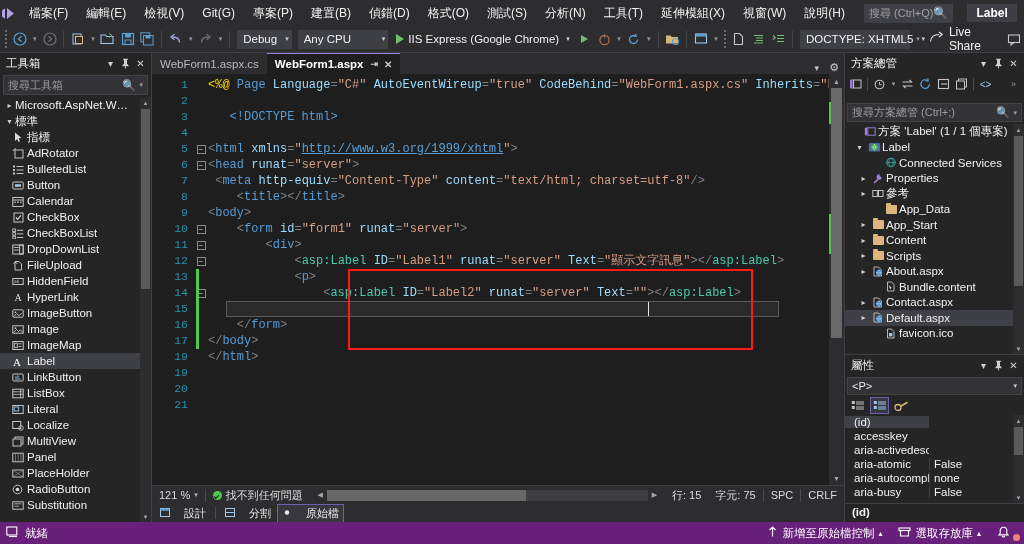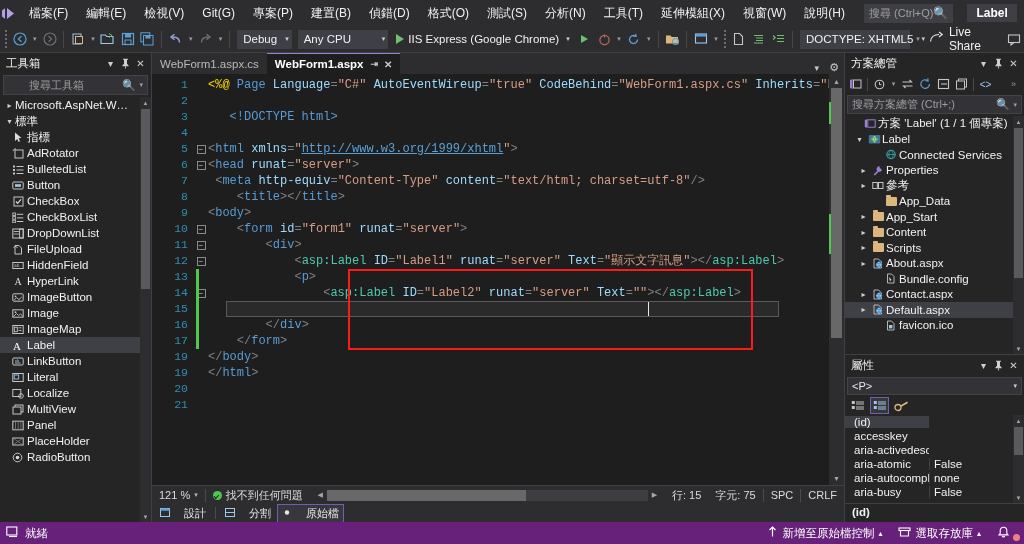--- a/index.html
+++ b/index.html
@@ -46,21 +46,21 @@
 
   
   .body { flex:1; display:flex; min-height:0; background:#15803d; }
 
   
   .toolbox { width:152px; flex:0 0 152px; background:#252526; display:flex; flex-direction:column; border-right:1px solid #3f3f46; }
   .pane-head { height:21px; display:flex; align-items:center; padding:0 3px 0 6px; background:#252526; color:#f1f1f1; font-size:11.5px; }
   .pane-head .ttl { flex:1; white-space:nowrap; overflow:hidden; }
   .pane-icn { width:15px; height:17px; display:flex; align-items:center; justify-content:center; color:#cfcfcf; font-size:10px; }
   .tb-search { height:20px; margin:1px 3px 2px 3px; background:#333337; border:1px solid #434346; display:flex; align-items:center; padding:0 4px; color:#9d9d9d; font-size:11px; }
-  .tb-search .ph { flex:1;margin-left:21px; }
+  .tb-search .ph { flex:1; }
   .toolbox-list { flex:1; overflow:hidden; position:relative; }
   .tl-row { height:16px; display:flex; align-items:center; font-size:11.5px; color:#f1f1f1; padding-left:4px; white-space:nowrap; }
   .tl-row.sel { background:#3f3f46; }
   .tw { width:11px; display:flex; align-items:center; justify-content:center; color:#d0d0d0; font-size:8px; flex:0 0 11px; }
   .ticon { width:18px; flex:0 0 18px; display:flex; align-items:center; justify-content:center; }
   .tl-lbl { overflow:hidden; text-overflow:ellipsis; }
   .indent1 { padding-left:9px; }
   .scroll-v { position:absolute; right:0; top:0; bottom:0; width:11px; background:#2d2d30; }
   .scroll-v .thumb { position:absolute; left:1px; width:9px; background:#5a5a5c; }
   .scroll-arrow { position:absolute; left:0; width:11px; height:11px; color:#a6a6a6; font-size:6px; display:flex; align-items:center; justify-content:center; }
@@ -113,21 +113,21 @@
   .view-bar { height:18px; flex:0 0 18px; background:#2d2d30; display:flex; align-items:center; padding-left:4px; font-size:11px; color:#e8e8e8; gap:2px; }
   .vb-btn { display:flex; align-items:center; gap:14px; padding:1px 4px; }
   .vb-btn.active { border:1px solid #6f5fb0; background:#37373d; }
   .vb-sep { width:1px; height:12px; background:#4b4b4d; margin:0 3px; }
 
   
   .rightcol { width:180px; flex:0 0 180px; background:#252526; display:flex; flex-direction:column; border-left:1px solid #3f3f46; }
   .se-toolbar { height:20px; display:flex; align-items:center; padding:0 2px; gap:1px; }
   .se-btn { width:17px; height:17px; display:flex; align-items:center; justify-content:center; color:#c5c5c5; font-size:11px; }
   .se-sep { width:1px; height:13px; background:#4b4b4d; margin:0 2px; }
-  .se-search { height:19px; margin:1px 2px 2px 2px; background:#333337; border:1px solid #434346; display:flex; align-items:center; padding:0 4px; color:#9d9d9d; font-size:11px; }
+  .se-search { height:19px; margin:9px 2px 2px 2px; background:#333337; border:1px solid #434346; display:flex; align-items:center; padding:0 4px; color:#9d9d9d; font-size:11px; }
   .se-tree { flex:1; overflow:hidden; position:relative; }
   .se-row { height:15.5px; display:flex; align-items:center; font-size:11.5px; color:#f1f1f1; white-space:nowrap; }
   .se-row.sel { background:#3f3f46; }
   .se-tw { width:13px; flex:0 0 13px; display:flex; align-items:center; justify-content:center; color:#d0d0d0; font-size:8px; }
   .se-ic { width:16px; flex:0 0 16px; display:flex; align-items:center; justify-content:center; }
   .folder { width:11px; height:9px; background:#dcb67a; border-radius:1px; position:relative; }
   .folder::before{content:"";position:absolute;top:-2px;left:0;width:5px;height:2px;background:#dcb67a;border-radius:1px 1px 0 0;}
 
   .props { height:168px; flex:0 0 168px; background:#252526; display:flex; flex-direction:column; border-top:1px solid #3f3f46; }
   .p-combo { height:18px; margin:1px 2px; background:#333337; border:1px solid #434346; display:flex; align-items:center; padding:0 4px; font-size:11px; color:#e8e8e8; }
@@ -405,20 +405,32 @@
           <span class="ticon">
             <svg width="12" height="11" viewBox="0 0 12 11">
                 <rect x="0.8" y="2" width="10.4" height="7" rx="1" fill="none" stroke="#c5c5c5" stroke-width="1"></rect>
                 <rect x="3" y="4.2" width="6" height="2.6" fill="#9fc8e8"></rect>
               </svg>
           </span>
           <span class="tl-lbl">Button</span>
         </div>
         <div class="tl-row indent1">
           <span class="ticon">
+            <svg width="12" height="11" viewBox="0 0 12 11">
+                <rect x="0.8" y="1.5" width="10.4" height="9" fill="none" stroke="#c5c5c5" stroke-width="1"></rect>
+                <path d="M0.8 4 h10.4" stroke="#c5c5c5" stroke-width="1"></path>
+                <rect x="2.3" y="5.5" width="1.5" height="1.4" fill="#c5c5c5"></rect>
+                <rect x="5.2" y="5.5" width="1.5" height="1.4" fill="#c5c5c5"></rect>
+                <rect x="8.1" y="5.5" width="1.5" height="1.4" fill="#c5c5c5"></rect>
+              </svg>
+          </span>
+          <span class="tl-lbl">Calendar</span>
+        </div>
+        <div class="tl-row indent1">
+          <span class="ticon">
             <svg width="11" height="11" viewBox="0 0 11 11">
                 <rect x="1" y="1" width="9" height="9" fill="none" stroke="#c5c5c5" stroke-width="1"></rect>
                 <path d="M3 5.5 L4.6 7.3 L8 3.4" fill="none" stroke="#dcdcdc" stroke-width="1.2"></path>
               </svg>
           </span>
           <span class="tl-lbl">CheckBox</span>
         </div>
         <div class="tl-row indent1">
           <span class="ticon">
             <svg width="12" height="11" viewBox="0 0 12 11">
@@ -510,20 +522,30 @@
                 <rect x="0.8" y="2" width="10.4" height="7" rx="1" fill="none" stroke="#c5c5c5" stroke-width="1"></rect>
                 <path d="M3 7 h5.5" stroke="#9fc8e8" stroke-width="0.9"></path>
                 <text x="3" y="6.4" font-size="4.5" fill="#9fc8e8" font-family="serif">ab</text>
               </svg>
           </span>
           <span class="tl-lbl">LinkButton</span>
         </div>
         <div class="tl-row indent1">
           <span class="ticon">
             <svg width="12" height="11" viewBox="0 0 12 11">
+                <rect x="0.8" y="1.2" width="10.4" height="8.6" fill="none" stroke="#c5c5c5" stroke-width="1"></rect>
+                <path d="M0.8 3.8 h10.4 M0.8 6.4 h10.4" stroke="#c5c5c5" stroke-width="0.8"></path>
+                <path d="M8.6 1.2 v8.6" stroke="#c5c5c5" stroke-width="0.8"></path>
+              </svg>
+          </span>
+          <span class="tl-lbl">ListBox</span>
+        </div>
+        <div class="tl-row indent1">
+          <span class="ticon">
+            <svg width="12" height="11" viewBox="0 0 12 11">
                 <rect x="0.8" y="1.5" width="10.4" height="8" fill="none" stroke="#c5c5c5" stroke-width="1"></rect>
                 <rect x="2.2" y="3" width="4.5" height="4" fill="none" stroke="#9fc8e8" stroke-width="0.9"></rect>
               </svg>
           </span>
           <span class="tl-lbl">Literal</span>
         </div>
         <div class="tl-row indent1">
           <span class="ticon">
             <svg width="12" height="11" viewBox="0 0 12 11">
                 <rect x="0.8" y="1.5" width="8" height="7" fill="none" stroke="#c5c5c5" stroke-width="1"></rect>
@@ -560,20 +582,29 @@
           <span class="tl-lbl">PlaceHolder</span>
         </div>
         <div class="tl-row indent1">
           <span class="ticon">
             <svg width="12" height="11" viewBox="0 0 12 11">
                 <circle cx="5.5" cy="5.5" r="4.3" fill="none" stroke="#c5c5c5" stroke-width="1"></circle>
                 <circle cx="5.5" cy="5.5" r="1.8" fill="#dcdcdc"></circle>
               </svg>
           </span>
           <span class="tl-lbl">RadioButton</span>
+        </div>
+        <div class="tl-row indent1">
+          <span class="ticon">
+            <svg width="12" height="11" viewBox="0 0 12 11">
+                <rect x="0.8" y="1.8" width="10.4" height="7.4" fill="none" stroke="#c5c5c5" stroke-width="1"></rect>
+                <path d="M2.5 3.8 h7 M2.5 6.2 h4.5" stroke="#c5c5c5" stroke-width="0.8"></path>
+              </svg>
+          </span>
+          <span class="tl-lbl">Substitution</span>
         </div>
 
         <div class="scroll-v">
           <div class="scroll-arrow" style="top:0">▲</div>
           <div class="thumb" style="top:12px;height:180px"></div>
           <div class="scroll-arrow" style="bottom:0">▼</div>
         </div>
       </div>
     </div>
 
@@ -657,21 +688,20 @@
           <div class="cline"><span class="k-punct">&lt;</span><span class="k-tag">head</span><span class="k-attr"> runat</span><span class="k-punct">=</span><span class="k-str">"server"</span><span class="k-punct">&gt;</span></div>
           <div class="cline"> <span class="k-punct">&lt;</span><span class="k-tag">meta</span><span class="k-attr"> http-equiv</span><span class="k-punct">=</span><span class="k-str">"Content-Type"</span><span class="k-attr"> content</span><span class="k-punct">=</span><span class="k-str">"text/html; charset=utf-8"</span><span class="k-punct">/&gt;</span></div>
           <div class="cline">    <span class="k-punct">&lt;</span><span class="k-tag">title</span><span class="k-punct">&gt;&lt;/</span><span class="k-tag">title</span><span class="k-punct">&gt;</span></div>
           <div class="cline"><span class="k-punct">&lt;</span><span class="k-tag">body</span><span class="k-punct">&gt;</span></div>
           <div class="cline">    <span class="k-punct">&lt;</span><span class="k-tag">form</span><span class="k-attr"> id</span><span class="k-punct">=</span><span class="k-str">"form1"</span><span class="k-attr"> runat</span><span class="k-punct">=</span><span class="k-str">"server"</span><span class="k-punct">&gt;</span></div>
           <div class="cline">        <span class="k-punct">&lt;</span><span class="k-tag">div</span><span class="k-punct">&gt;</span></div>
           <div class="cline">            <span class="k-punct">&lt;</span><span class="k-asptag">asp:Label</span><span class="k-attr"> ID</span><span class="k-punct">=</span><span class="k-str">"Label1"</span><span class="k-attr"> runat</span><span class="k-punct">=</span><span class="k-str">"server"</span><span class="k-attr"> Text</span><span class="k-punct">=</span><span class="k-str">"顯示文字訊息"</span><span class="k-punct">&gt;&lt;/</span><span class="k-asptag">asp:Label</span><span class="k-punct">&gt;</span></div>
           <div class="cline">            <span class="k-punct">&lt;</span><span class="k-tag">p</span><span class="k-punct">&gt;</span></div>
           <div class="cline">                <span class="k-punct">&lt;</span><span class="k-asptag">asp:Label</span><span class="k-attr"> ID</span><span class="k-punct">=</span><span class="k-str">"Label2"</span><span class="k-attr"> runat</span><span class="k-punct">=</span><span class="k-str">"server"</span><span class="k-attr"> Text</span><span class="k-punct">=</span><span class="k-str">""</span><span class="k-punct">&gt;&lt;/</span><span class="k-asptag">asp:Label</span><span class="k-punct">&gt;</span></div>
           <div class="cline">            <span class="k-punct">&lt;/</span><span class="k-tag">p</span><span class="k-punct">&gt;</span></div>
-          <div class="cline">        <span class="k-punct">&lt;/</span><span class="k-tag">div</span><span class="k-punct">&gt;</span></div>
           <div class="cline">    <span class="k-punct">&lt;/</span><span class="k-tag">form</span><span class="k-punct">&gt;</span></div>
           <div class="cline"><span class="k-punct">&lt;/</span><span class="k-tag">body</span><span class="k-punct">&gt;</span></div>
           <div class="cline"><span class="k-punct">&lt;/</span><span class="k-tag">html</span><span class="k-punct">&gt;</span></div>
           <div class="cline"> </div>
 
           <div class="sel-line" style="left:18px; top:227px; right:50px; height:16px;"></div>
           <div class="hl-box" style="left:140px; top:195px; right:76px; height:81px;"></div>
           <div class="caret" style="left:440px; top:228px; height:14px;"></div>
         </div>
 
@@ -894,21 +924,21 @@
           <span>About.aspx</span>
         </div>
         <div class="se-row" style="padding-left:25px">
           <span class="se-tw"></span>
           <span class="se-ic">
             <svg width="12" height="11" viewBox="0 0 12 11">
                 <path d="M2.5 1 h4 L9 3.5 v6.5 H2.5 Z" fill="none" stroke="#c5c5c5" stroke-width="0.9"></path>
                 <path d="M3.8 4 L6.5 6.8 L5 8.3 Z" fill="#dcdcdc"></path>
               </svg>
           </span>
-          <span>Bundle.config</span>
+          <span>Bundle.content</span>
         </div>
         <div class="se-row" style="padding-left:12px">
           <span class="se-tw">▸</span>
           <span class="se-ic">
             <svg width="12" height="11" viewBox="0 0 12 11">
                 <path d="M2 1 h4.5 L9.5 4 v6 H2 Z" fill="none" stroke="#c5c5c5" stroke-width="0.9"></path>
                 <circle cx="7" cy="6.8" r="3.1" fill="#2f7fc4"></circle>
                 <path d="M3.9 6.8 h6.2 M7 3.7 a4.3 4.3 0 0 1 0 6.2 a4.3 4.3 0 0 1 0 -6.2" fill="none" stroke="#cfe4f7" stroke-width="0.6"></path>
               </svg>
           </span>

